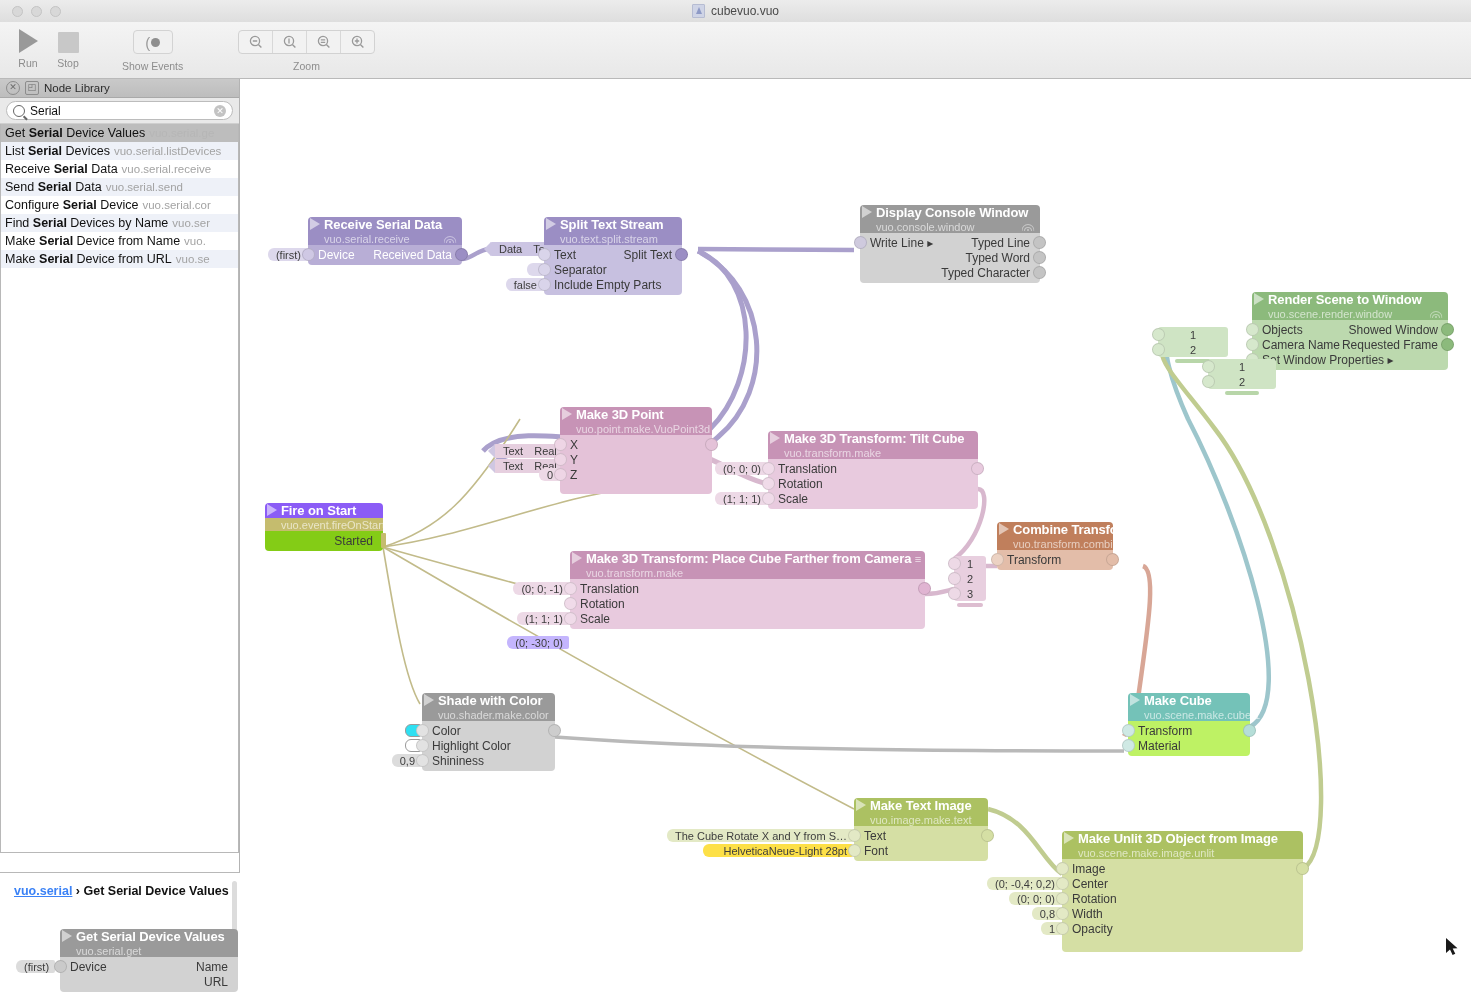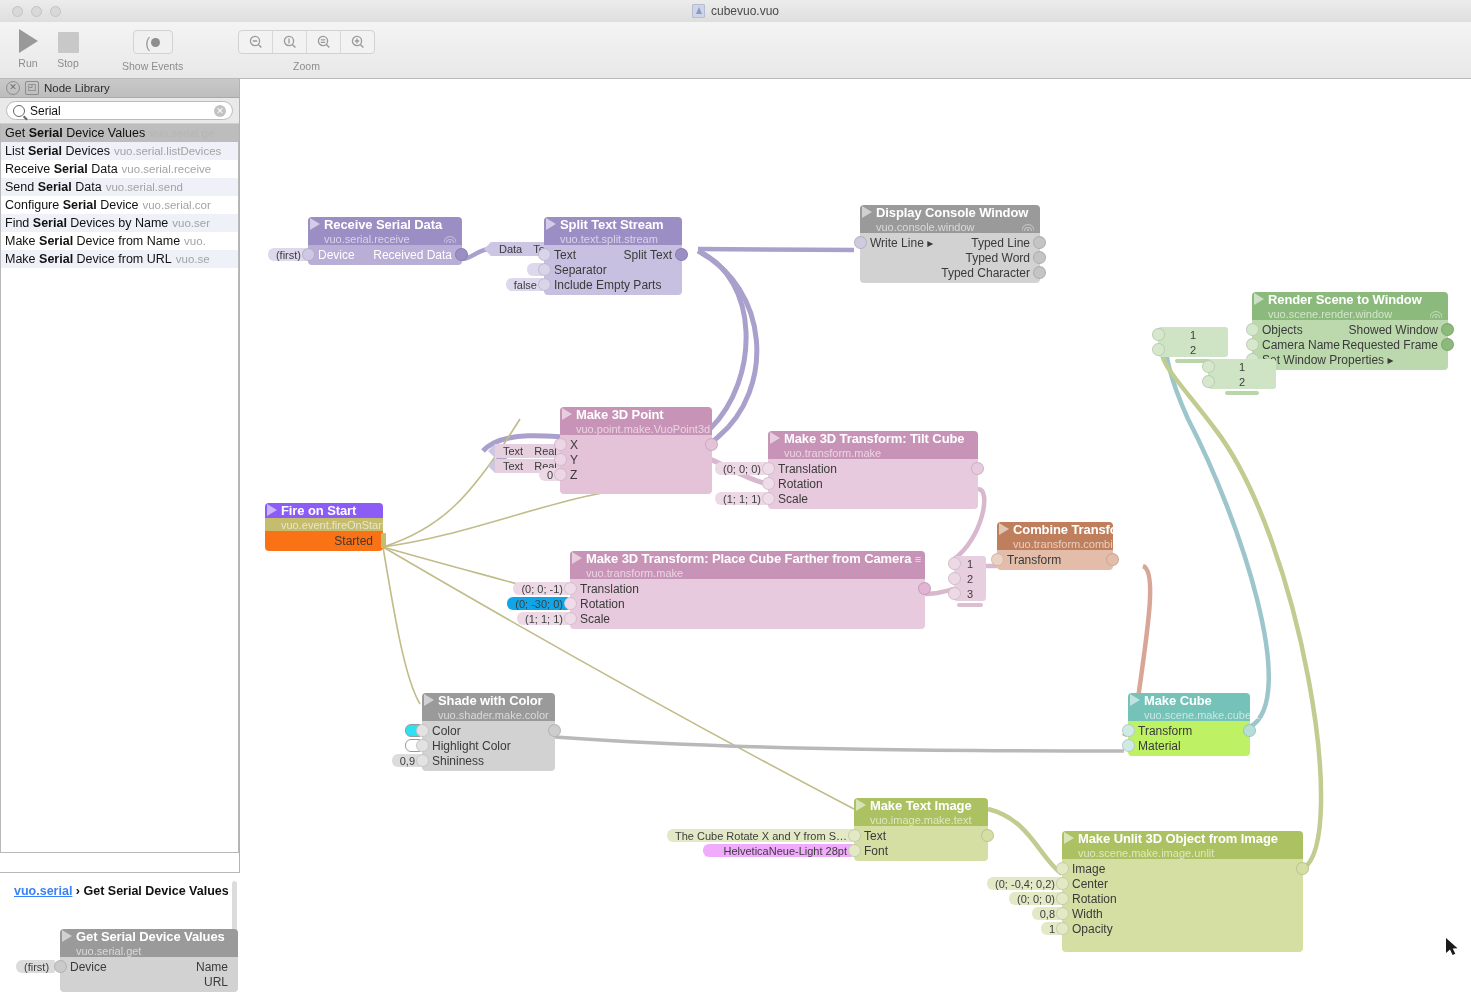--- a/index.html
+++ b/index.html
@@ -568,21 +568,21 @@
     </div>
 
     <div class="node" style="left:25px;top:424px;width:118px;">
       <div class="hdr" style="background:#8b5cf6;">
         <span class="tri"></span>
         <span>Fire on Start</span>
       </div>
       <div class="sub" style="background:#c5bc6e;">
         <span>vuo.event.fireOnStart</span>
       </div>
-      <div class="body" style="background:#f97316;">
+      <div class="body" style="background:#84cc16;">
         <div class="prow">
           <span class="pout">Started</span>
           <span style="position:absolute;right:-3px;top:0;width:5px;height:15px;background:#c5bc6e;border-radius:1px;"></span>
         </div>
       </div>
     </div>
 
     <div class="node" style="left:330px;top:472px;width:355px;">
       <div class="hdr" style="background:#c793b6;">
         <span class="tri"></span>
@@ -593,21 +593,21 @@
         <span>vuo.transform.make</span>
       </div>
       <div class="body" style="background:#e8cade;">
         <div class="prow">
           <span class="const" style="background:#edd9e6;">(0; 0; -1)</span>
           <span class="port left" style="background:#f0dbe9;"></span>
           <span class="pin">Translation</span>
           <span class="port right" style="background:#e0b4d2;"></span>
         </div>
         <div class="prow">
-          <span class="const" style="background:#0ea5e9;">(0; -30; 0)</span>
+          <span class="const" style="background:#c4b5fd;margin-top:39px;">(0; -30; 0)</span>
           <span class="port left" style="background:#f0dbe9;"></span>
           <span class="pin">Rotation</span>
         </div>
         <div class="prow">
           <span class="const" style="background:#edd9e6;">(1; 1; 1)</span>
           <span class="port left" style="background:#f0dbe9;"></span>
           <span class="pin">Scale</span>
         </div>
       </div>
     </div>
@@ -705,21 +705,21 @@
         <span>vuo.image.make.text</span>
       </div>
       <div class="body" style="background:#d5dfa4;">
         <div class="prow">
           <span class="const" style="background:#e3e9c5;">The Cube Rotate X and Y from S…</span>
           <span class="port left" style="background:#e3e9c5;"></span>
           <span class="pin">Text</span>
           <span class="port right" style="background:#d5dfa4;"></span>
         </div>
         <div class="prow">
-          <span class="const" style="background:#f0abfc;padding-left:20px;">HelveticaNeue-Light 28pt</span>
+          <span class="const" style="background:#fde047;padding-left:20px;">HelveticaNeue-Light 28pt</span>
           <span class="port left" style="background:#e3e9c5;"></span>
           <span class="pin">Font</span>
         </div>
       </div>
     </div>
 
     <div class="node" style="left:822px;top:752px;width:241px;">
       <div class="hdr" style="background:#acc162;">
         <span class="tri"></span>
         <span>Make Unlit 3D Object from Image</span>

